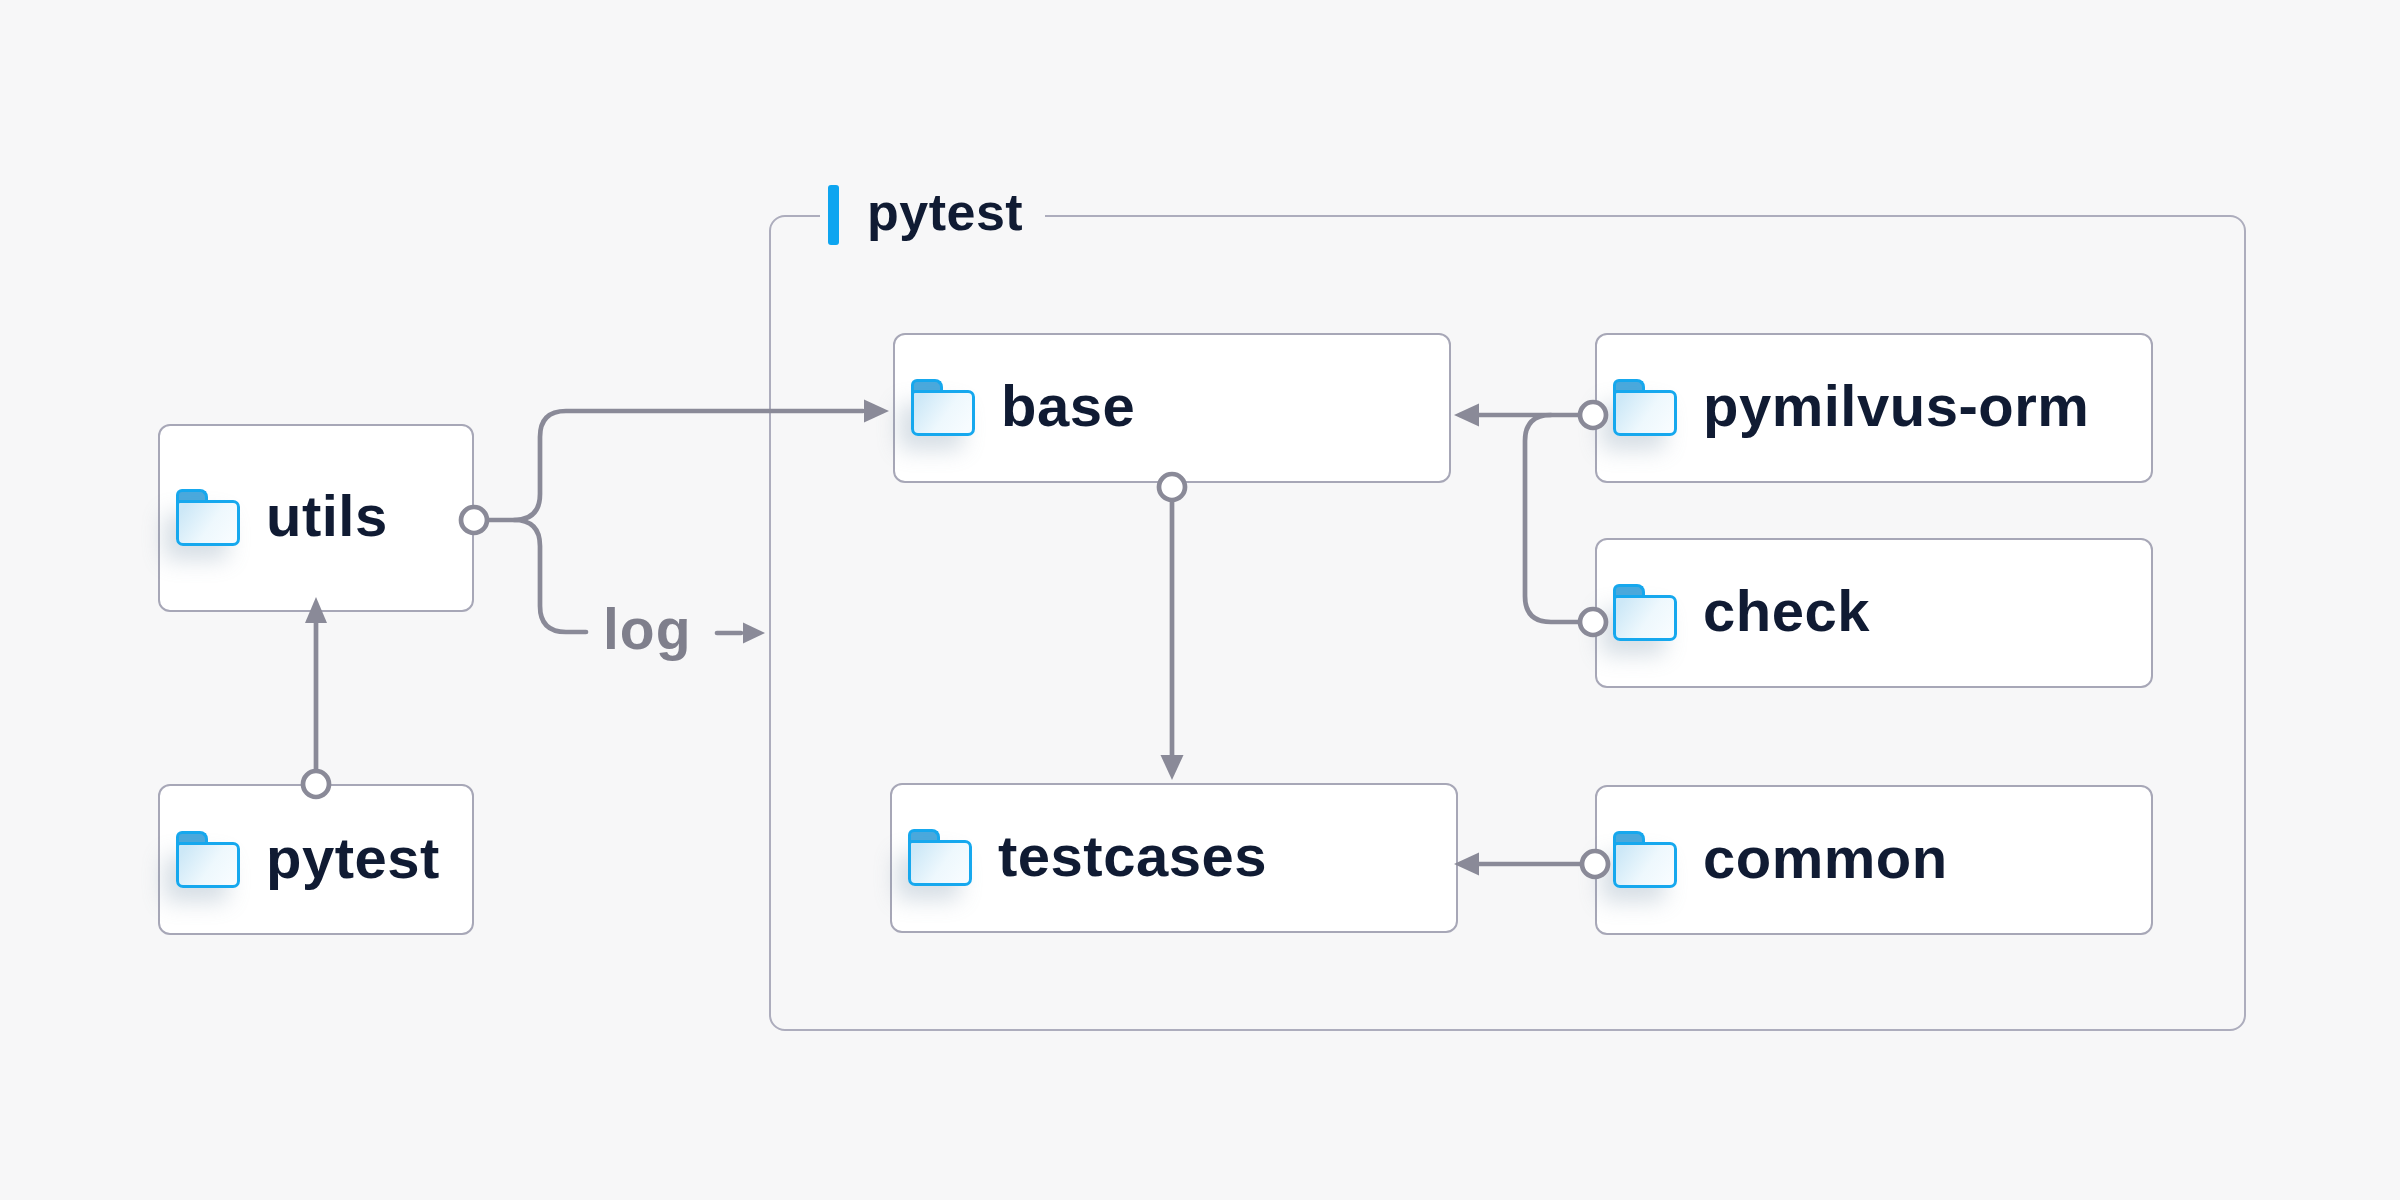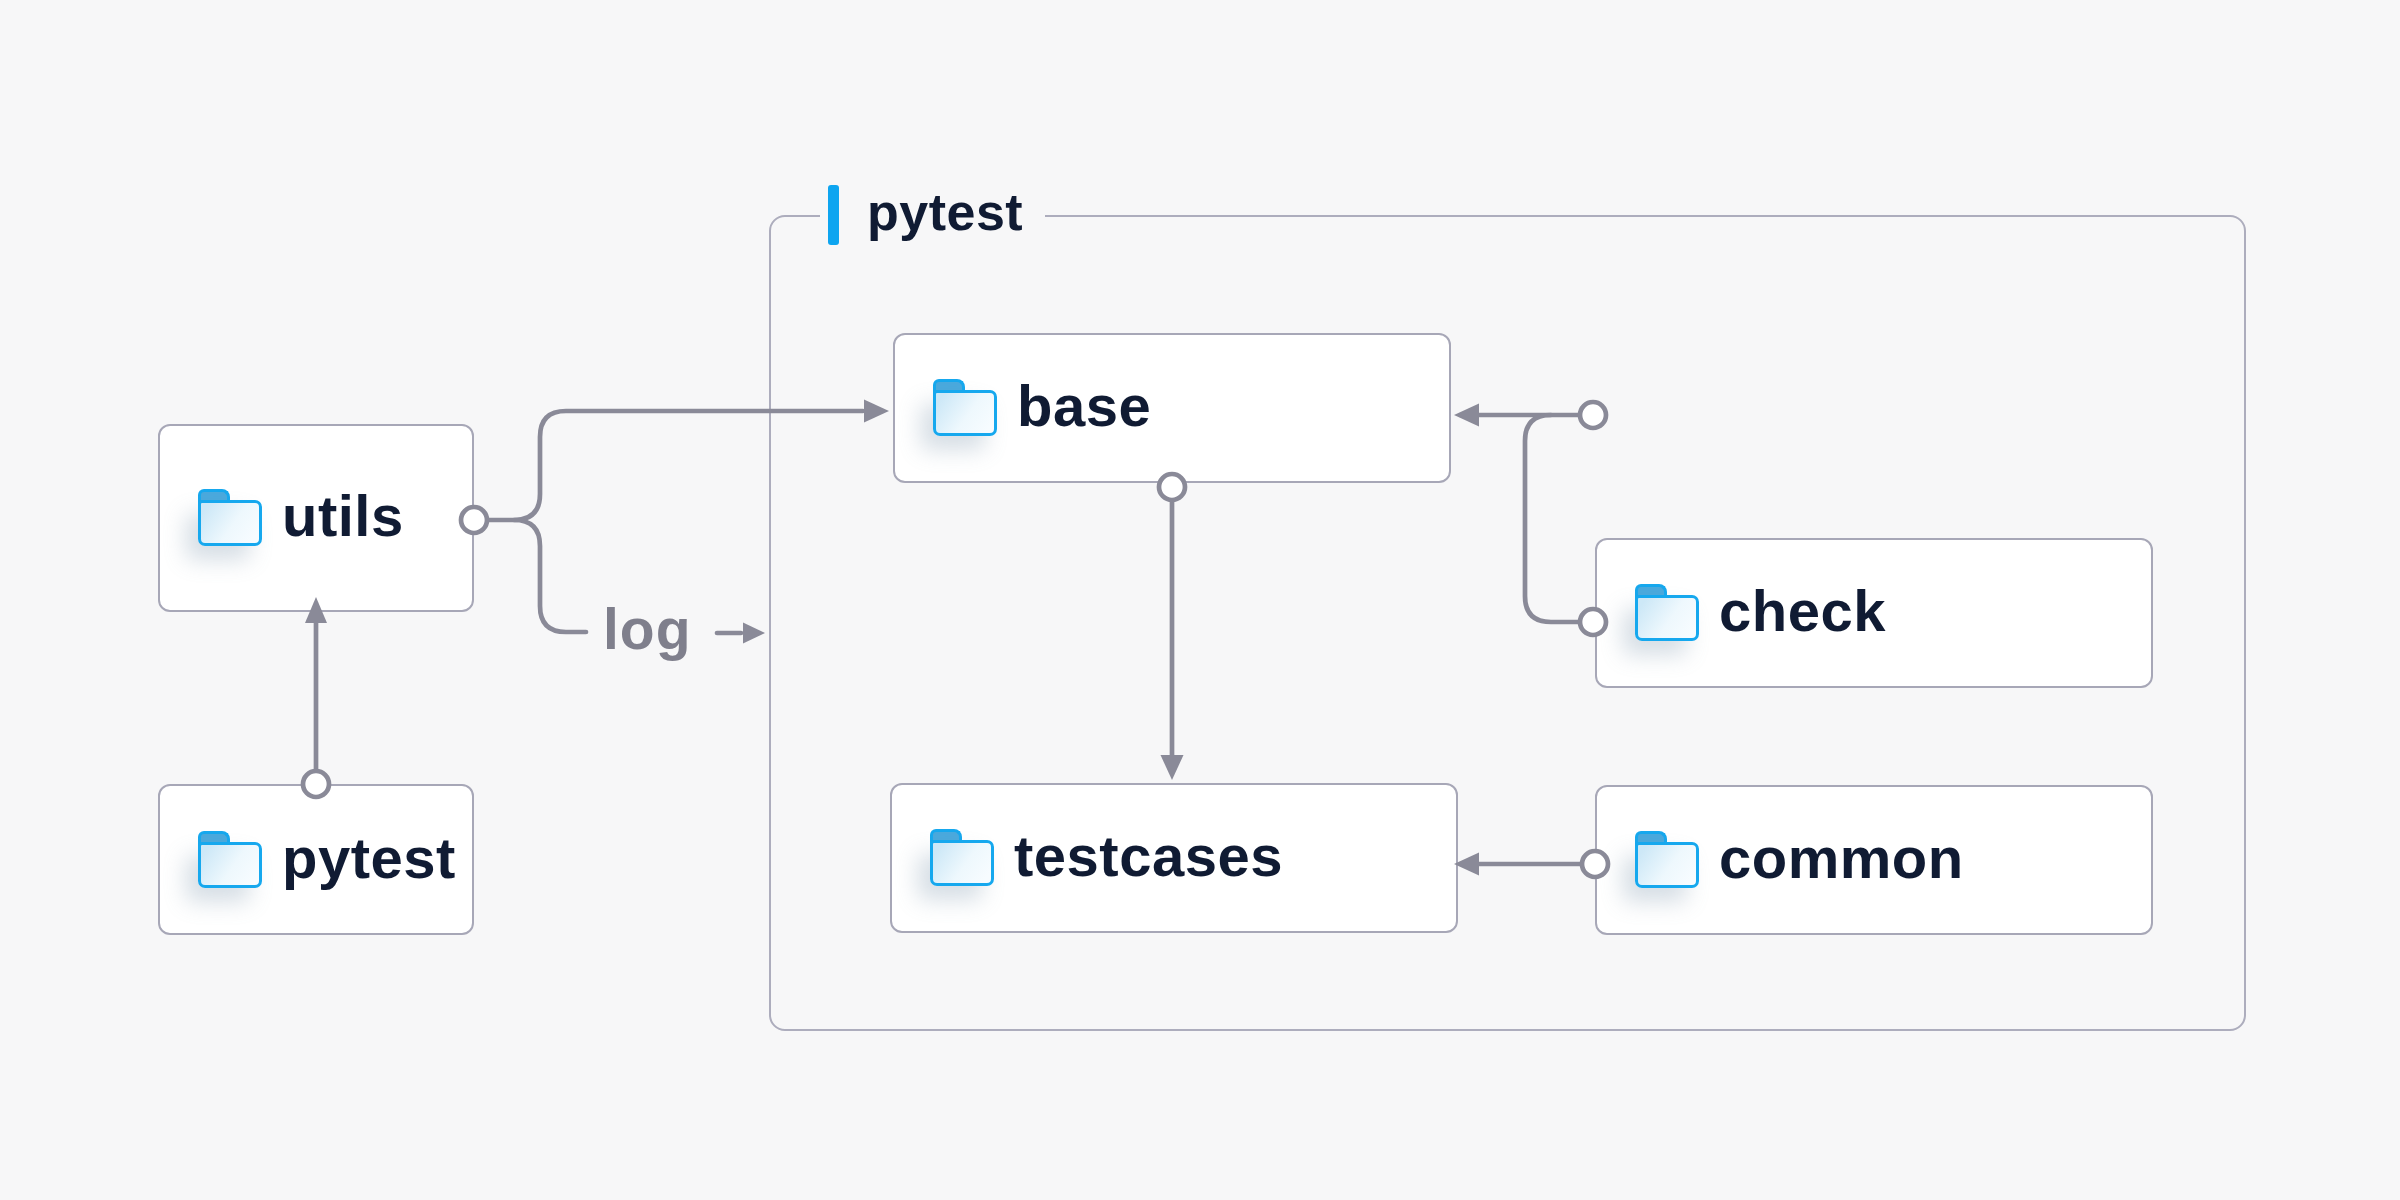--- a/index.html
+++ b/index.html
@@ -42,21 +42,21 @@
     letter-spacing:0.5px;line-height:1;padding-bottom:6px;
   }
 
   
   .node{
     position:absolute;z-index:20;
     background:var(--node_fill);
     border:2px solid var(--node_border);
     border-radius:12px;
     display:flex;align-items:center;
-    padding-left:38px;gap:20px;
+    padding-left:16px;gap:26px;
   }
   .n-utils    {left:158px; top:424px; width:316px; height:188px}
   .n-config   {left:158px; top:784px; width:316px; height:151px}
   .n-base     {left:893px; top:333px; width:558px; height:150px}
   .n-testcases{left:890px; top:783px; width:568px; height:150px}
   .n-pymilvus {left:1595px;top:333px; width:558px; height:150px}
   .n-check    {left:1595px;top:538px; width:558px; height:150px}
   .n-common   {left:1595px;top:785px; width:558px; height:150px}
 
   .nlabel{
@@ -176,20 +176,27 @@
   </div>
 
   <div class="node n-testcases">
     <span class="folder">
         <span class="tab"></span>
         <span class="fbody"></span>
       </span>
     <span class="nlabel">testcases</span>
   </div>
 
+  <div class="node n-pymilvus">
+    <span class="folder">
+        <span class="tab"></span>
+        <span class="fbody"></span>
+      </span>
+    <span class="nlabel">pymilvus-orm</span>
+  </div>
 
   <div class="node n-common">
     <span class="folder">
         <span class="tab"></span>
         <span class="fbody"></span>
       </span>
     <span class="nlabel">common</span>
   </div>
 
   <div class="node n-check">

